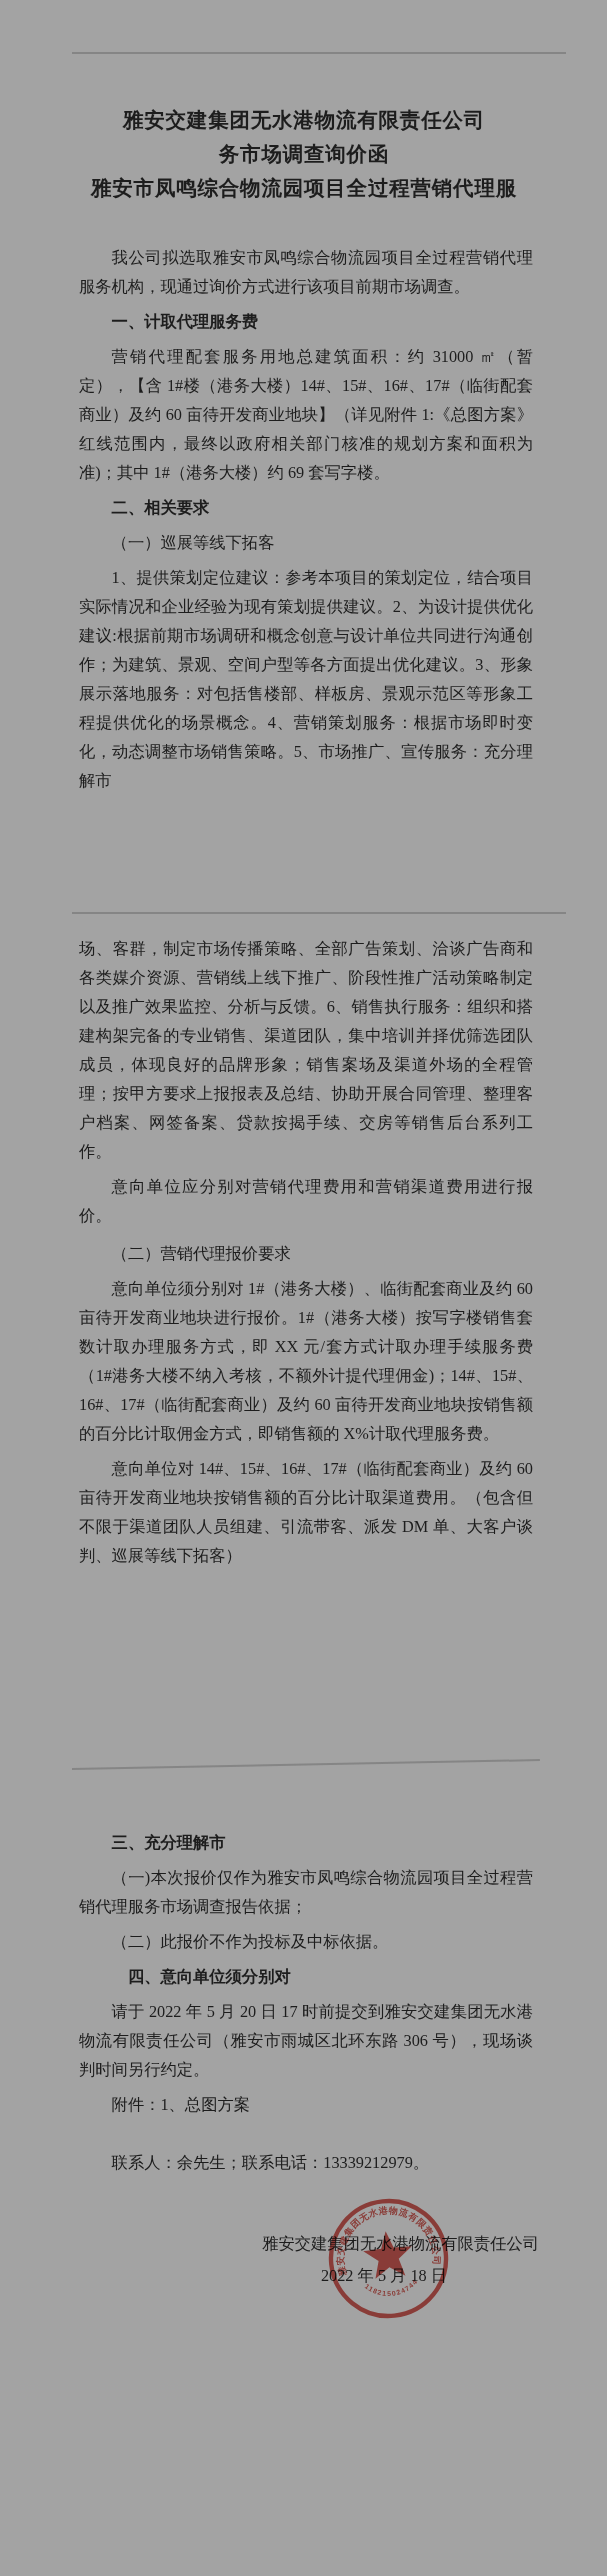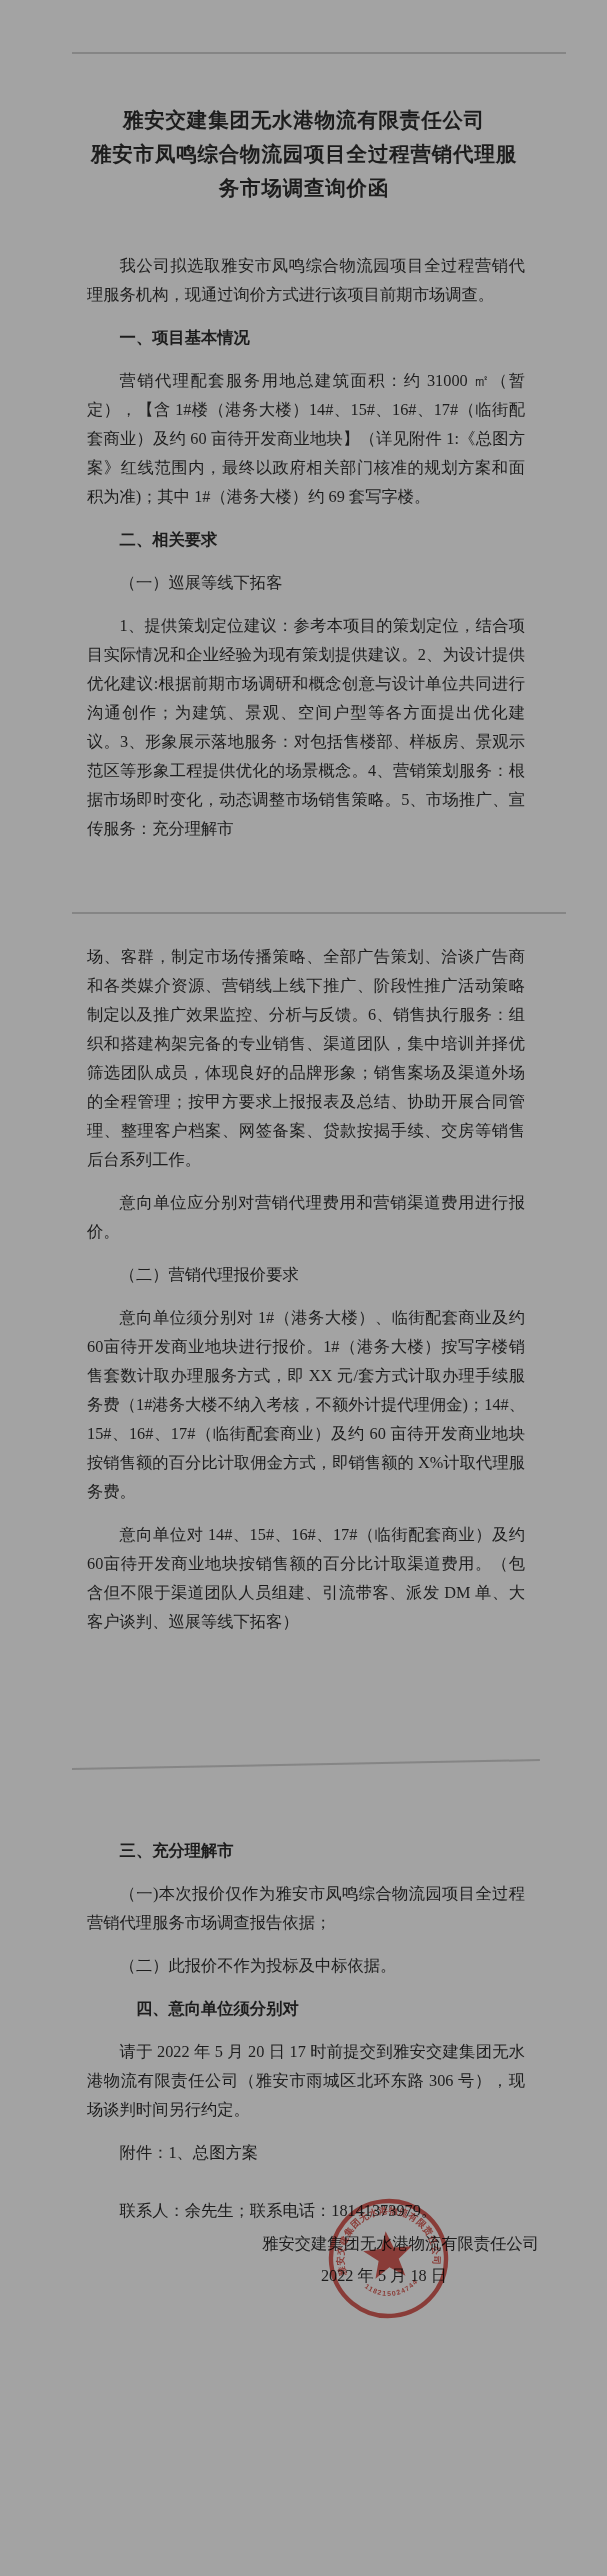--- a/index.html
+++ b/index.html
@@ -20,21 +20,21 @@
     position:absolute;top:103px;left:0;width:608px;
     text-align:center;font-weight:bold;
     font-size:20.5px;line-height:34px;letter-spacing:0.8px;
   }
 
   .flow{
     position:absolute;left:73px;width:466px;
     font-size:16.3px;line-height:29px;
     text-align:justify;
   }
-  .flow p{margin:14px;}
+  .flow p{margin:6px;}
   .flow .indent{text-indent:2em;}
   .flow .h{
     font-family:"Liberation Sans","DejaVu Sans",sans-serif;
     font-weight:bold;text-indent:2em;font-size:16.3px;
   }
   .flow .h.deep{text-indent:3em;}
   .gap-above{margin-top:9px !important;}
   .big-gap-above{margin-top:29px !important;}
 
   .page1-flow{top:237px;}
@@ -62,27 +62,27 @@
 <body>
 
 <div class="canvas">
 
   <div class="rule rule-top"></div>
   <div class="rule rule-mid"></div>
   <div class="rule rule-bottom"></div>
 
   <div class="doc-title">
     <div>雅安交建集团无水港物流有限责任公司</div>
+    <div>务市场调查询价函</div>
     <div>雅安市凤鸣综合物流园项目全过程营销代理服</div>
-    <div>务市场调查询价函</div>
   </div>
 
   <div class="flow page1-flow">
     <p class="indent">我公司拟选取雅安市凤鸣综合物流园项目全过程营销代理服务机构，现通过询价方式进行该项目前期市场调查。</p>
-    <p class="h">一、项目基本情况</p>
+    <p class="h">一、计取代理服务费</p>
     <p class="indent">营销代理配套服务用地总建筑面积：约 31000 ㎡（暂定），【含 1#楼（港务大楼）14#、15#、16#、17#（临街配套商业）及约 60 亩待开发商业地块】（详见附件 1:《总图方案》红线范围内，最终以政府相关部门核准的规划方案和面积为准)；其中 1#（港务大楼）约 69 套写字楼。</p>
     <p class="h">二、相关要求</p>
     <p class="indent">（一）巡展等线下拓客</p>
     <p class="indent">1、提供策划定位建议：参考本项目的策划定位，结合项目实际情况和企业经验为现有策划提供建议。2、为设计提供优化建议:根据前期市场调研和概念创意与设计单位共同进行沟通创作；为建筑、景观、空间户型等各方面提出优化建议。3、形象展示落地服务：对包括售楼部、样板房、景观示范区等形象工程提供优化的场景概念。4、营销策划服务：根据市场即时变化，动态调整市场销售策略。5、市场推广、宣传服务：充分理解市</p>
   </div>
 
   <div class="flow page2-flow">
     <p>场、客群，制定市场传播策略、全部广告策划、洽谈广告商和各类媒介资源、营销线上线下推广、阶段性推广活动策略制定以及推广效果监控、分析与反馈。6、销售执行服务：组织和搭建构架完备的专业销售、渠道团队，集中培训并择优筛选团队成员，体现良好的品牌形象；销售案场及渠道外场的全程管理；按甲方要求上报报表及总结、协助开展合同管理、整理客户档案、网签备案、贷款按揭手续、交房等销售后台系列工作。</p>
     <p class="indent">意向单位应分别对营销代理费用和营销渠道费用进行报价。</p>
     <p class="indent gap-above">（二）营销代理报价要求</p>
@@ -90,21 +90,21 @@
     <p class="indent">意向单位对 14#、15#、16#、17#（临街配套商业）及约 60亩待开发商业地块按销售额的百分比计取渠道费用。（包含但不限于渠道团队人员组建、引流带客、派发 DM 单、大客户谈判、巡展等线下拓客）</p>
   </div>
 
   <div class="flow page3-flow">
     <p class="h">三、充分理解市</p>
     <p class="indent">（一)本次报价仅作为雅安市凤鸣综合物流园项目全过程营销代理服务市场调查报告依据；</p>
     <p class="indent">（二）此报价不作为投标及中标依据。</p>
     <p class="h deep">四、意向单位须分别对</p>
     <p class="indent">请于 2022 年 5 月 20 日 17 时前提交到雅安交建集团无水港物流有限责任公司（雅安市雨城区北环东路 306 号），现场谈判时间另行约定。</p>
     <p class="indent">附件：1、总图方案</p>
-    <p class="indent big-gap-above">联系人：余先生；联系电话：18141373979。</p>
+    <p class="indent big-gap-above">联系人：余先生；联系电话：13339212979。</p>
   </div>
 
   <div class="sign-company">雅安交建集团无水港物流有限责任公司</div>
   <div class="sign-date">2022 年 5 月 18 日</div>
 
   <svg class="seal" viewBox="0 0 200 200" aria-hidden="true">
     <circle cx="100" cy="100" r="92" fill="none" stroke="#cf3a31" stroke-width="7"></circle>
     <path d="M100,56 L110,83.2 L139,84.3 L116.2,102.3 L124.1,130.2 L100,114 L75.9,130.2 L83.8,102.3 L61,84.3 L90,83.2 Z" fill="#cf3a31"></path>
     <defs>
       <path id="seal-top-arc" d="M 29.1,112.5 A 72,72 0 1 1 170.9,112.5" fill="none"></path>

